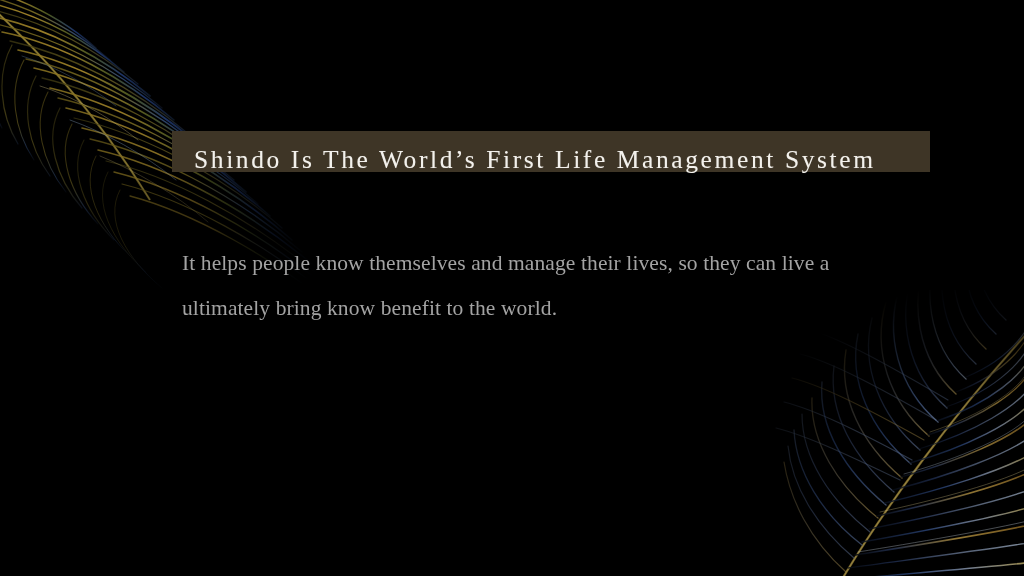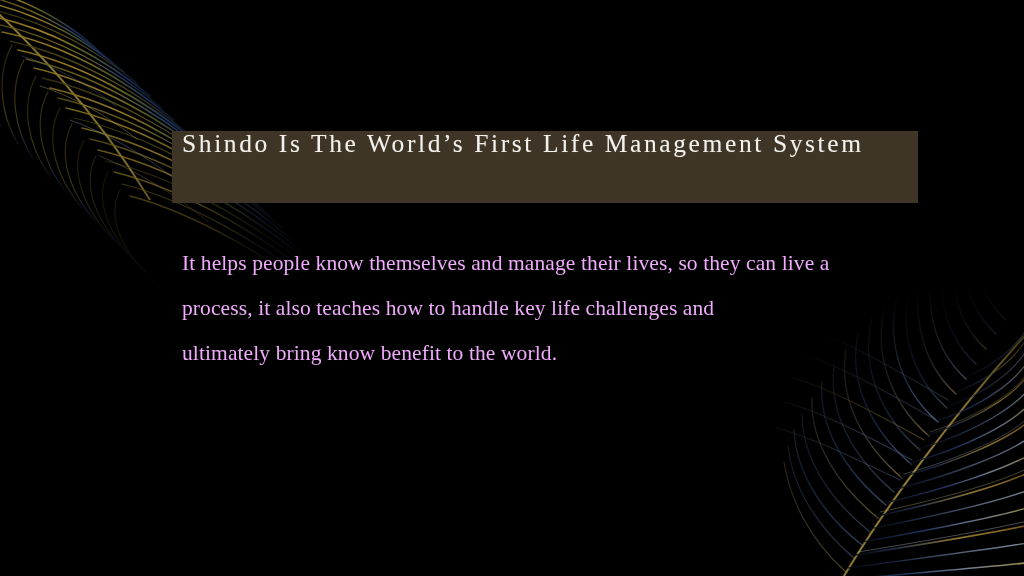--- a/index.html
+++ b/index.html
@@ -25,24 +25,25 @@
     height: 576px;
     pointer-events: none;
   }
 
   
   #title-band {
     position: absolute;
     left: 172px;
     top: 131px;
     width: 746px;
-    height: 72px;
+    height: 41px;
     background: #3e3526;
     display: flex;
-    align-items: flex-start;
+    align-items: flex-end;
+    padding-left: 12px;
   }
   #title-text {
     margin: 0;
     padding-left: 10px;
     color: #f3f1ec;
     font-size: 25.5px;
     font-weight: 400;
     letter-spacing: 2.6px;
     white-space: nowrap;
     line-height: 1;
@@ -50,21 +51,21 @@
   }
 
   
   #body-block {
     position: absolute;
     left: 182px;
     top: 241px;
     width: 730px;
   }
   #body-block .body-line {
-    color: #f0abfc;
+    color: #a3a3a3;
     font-size: 21.5px;
     line-height: 45px;
     white-space: nowrap;
     letter-spacing: 0.1px;
   }
 </style>
 </head>
 <body>
 
 <div id="slide">
@@ -250,17 +251,16 @@
       </g>
     </g>
   </svg>
 
   <div id="title-band">
     <h1 id="title-text">Shindo Is The World’s First Life Management System</h1>
   </div>
 
   <div id="body-block">
     <div class="body-line">It helps people know themselves and manage their lives, so they can live a</div>
-    <div class="body-line">process, it also teaches how to handle key life challenges and</div>
     <div class="body-line">ultimately bring know benefit to the world.</div>
   </div>
 
 </div>
 
 </body></html>

